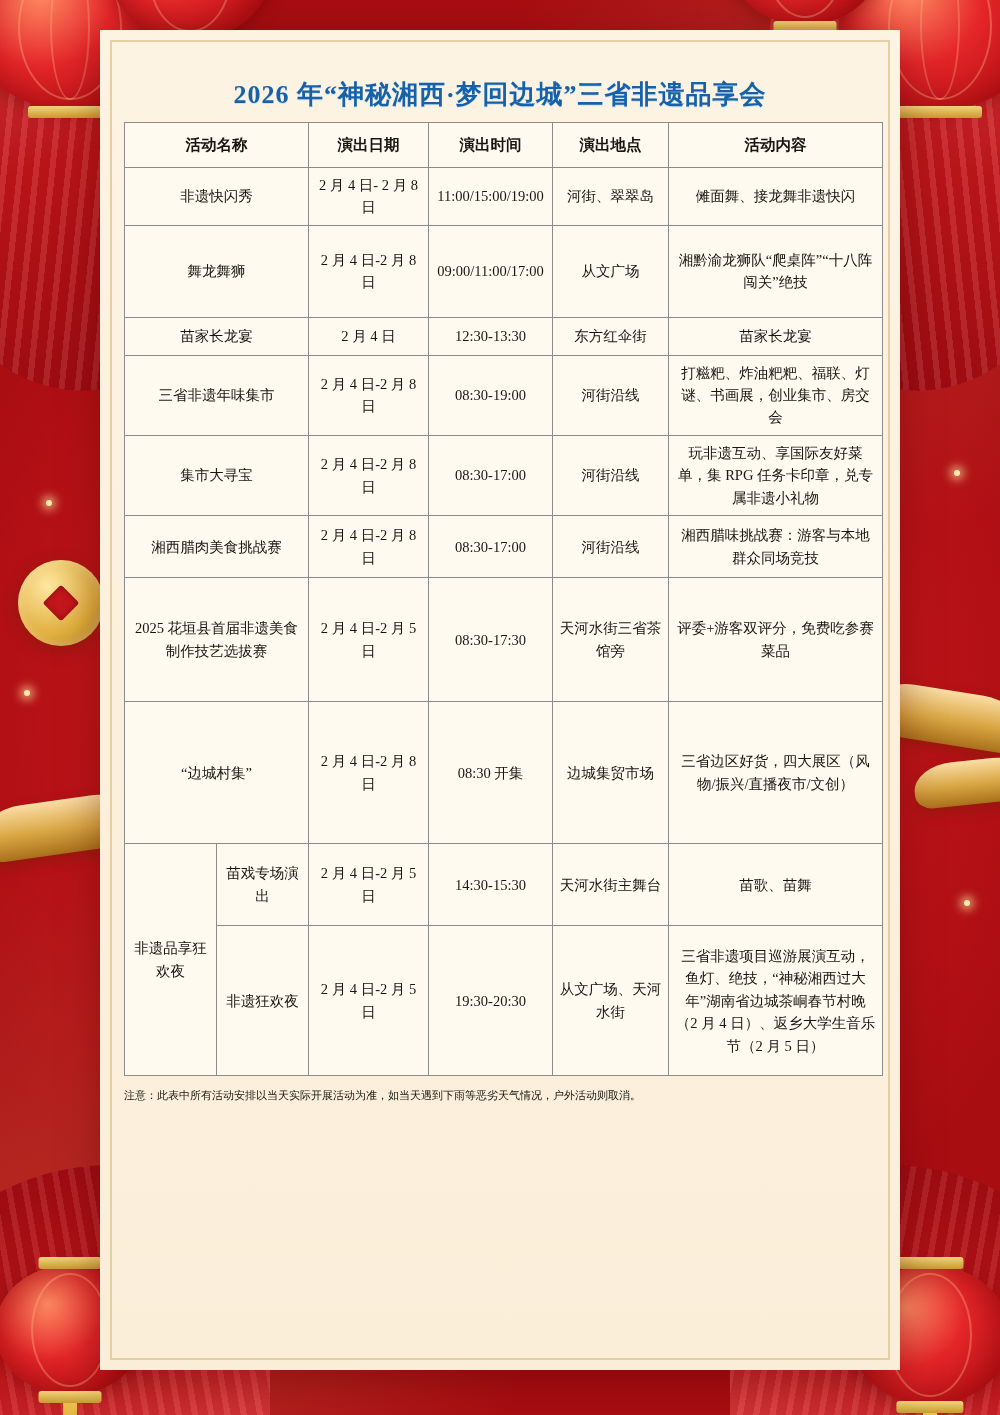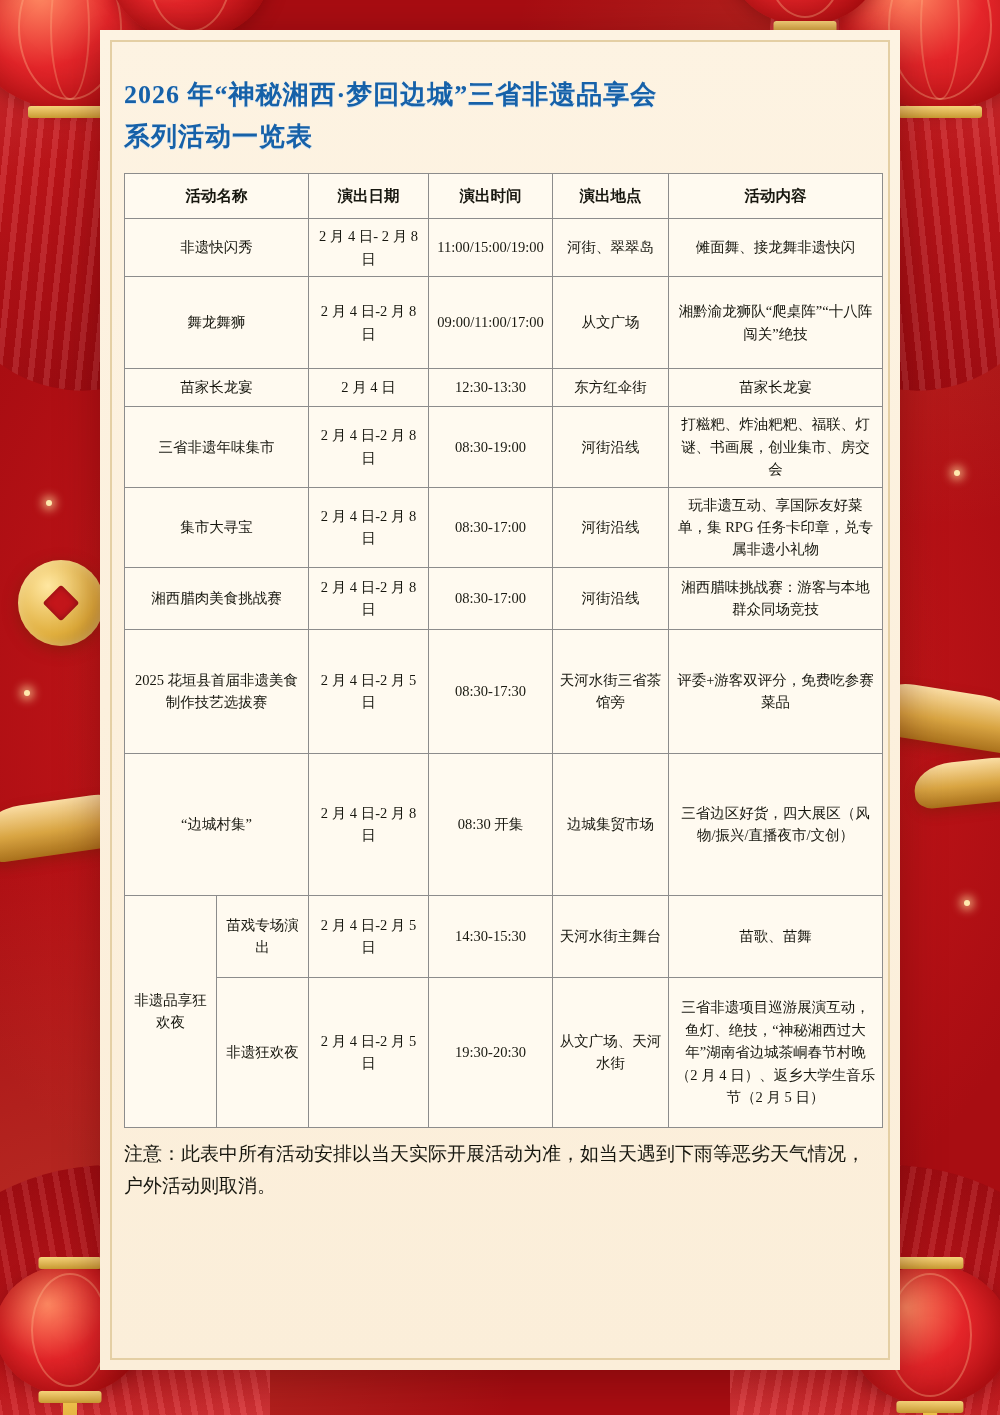--- a/index.html
+++ b/index.html
@@ -153,22 +153,22 @@
   }
   .paper-inner {
     position: absolute;
     inset: 0;
     padding: 44px 24px 0 24px;
     box-sizing: border-box;
   }
 
   
   .title-wrap {
-    text-align: left;
-    margin-bottom: 16px;
+    text-align: center;
+    margin-bottom: 6px;
   }
   .title-line {
     font-family: "Liberation Serif", serif;
     font-weight: bold;
     font-size: 26px;
     letter-spacing: 1px;
     color: #1661a8;
     text-shadow: 0 1px 0 #cfe2f3;
     line-height: 1.6;
   }
@@ -204,21 +204,21 @@
   .col-b { width: 92px; }
   .col-c { width: 120px; }
   .col-d { width: 124px; }
   .col-e { width: 116px; }
   .col-f { width: 214px; }
 
   .note {
     width: 758px;
     margin: 10px auto 12px auto;
     font-family: "Liberation Serif", serif;
-    font-size: 19px;
+    font-size: 11px;
     line-height: 1.7;
     color: #17170f;
     text-align: left;
   }
 </style>
 </head>
 <body>
 
 <div class="bg"></div>
 <div class="bg-vignette"></div>
@@ -262,21 +262,20 @@
 <div class="sparkle" style="right:40px; top:470px;"></div>
 <div class="sparkle" style="right:30px; top:900px;"></div>
 
 <div class="paper">
   <div class="paper-border"></div>
 
   <div class="paper-inner">
 
     <div class="title-wrap">
       <div class="title-line" style="color: rgb(22, 97, 168);">2026 年“神秘湘西·梦回边城”三省非遗品享会</div>
-      <div class="title-line" style="color: rgb(22, 97, 168);">系列活动一览表</div>
     </div>
 
     <table class="schedule">
       <colgroup>
         <col class="col-a">
           <col class="col-b">
           <col class="col-c">
           <col class="col-d">
           <col class="col-e">
           <col class="col-f">

